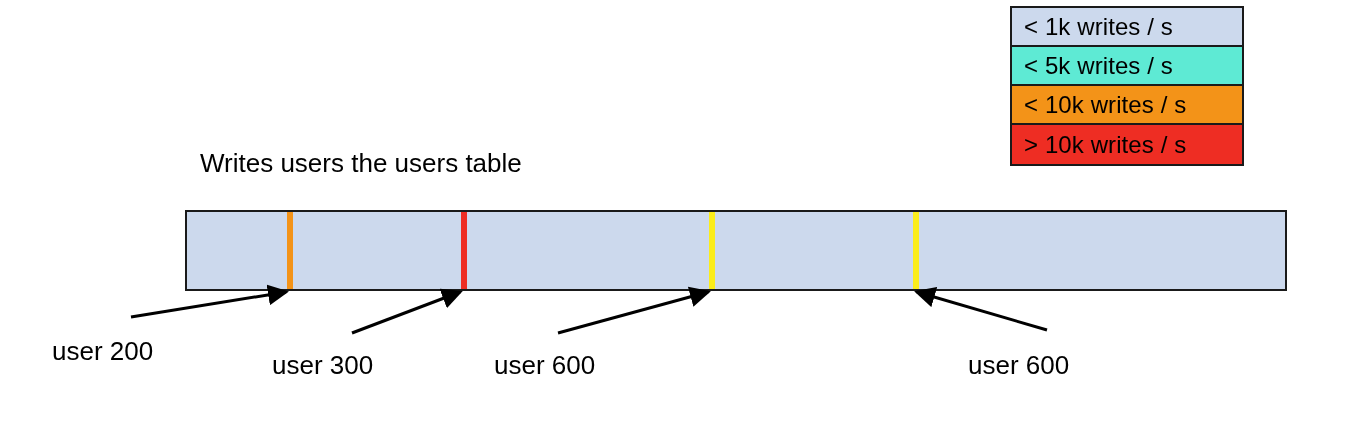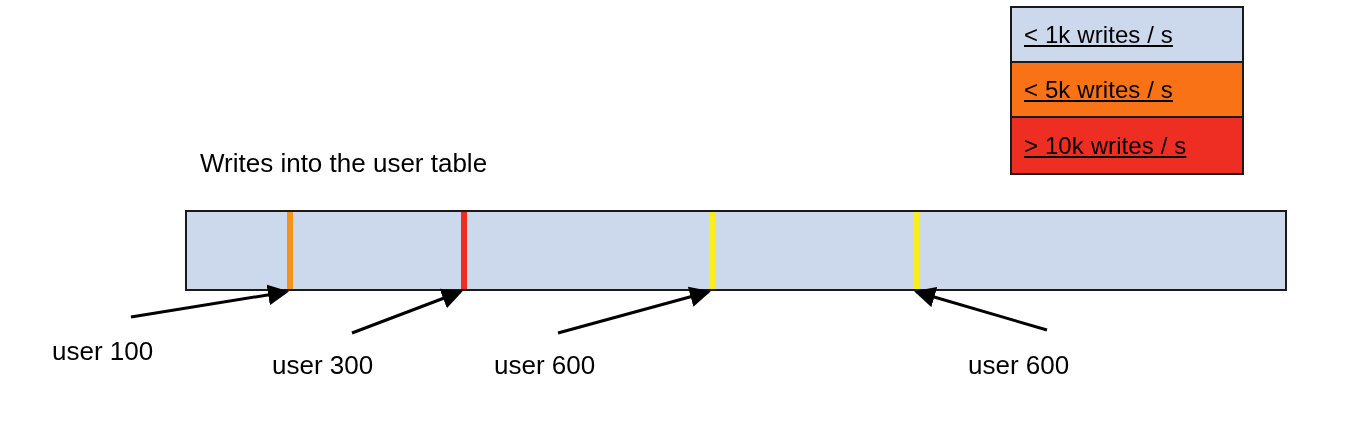--- a/index.html
+++ b/index.html
@@ -19,30 +19,29 @@
   
   #legend {
     position: absolute;
     left: 1010px;
     top: 6px;
     width: 234px;
     border: 2px solid #1a1a1a;
     box-sizing: border-box;
   }
   .legend-row {
-    height: 55px;
+    height: 39px;
     box-sizing: border-box;
     border-bottom: 2px solid #1a1a1a;
     display: flex;
     align-items: center;
     padding-left: 12px;
     font-size: 24px;
     line-height: 1;
     letter-spacing: 0.1px;
-    text-decoration: underline;
   }
   .legend-row:last-child { border-bottom: none; }
 
   
   #chart-title {
     position: absolute;
     left: 200px;
     top: 150px;
     font-size: 26px;
     line-height: 1;
@@ -84,45 +83,48 @@
     pointer-events: none;
   }
 </style>
 </head>
 <body>
 
 <div id="legend">
   <div class="legend-row" style="background:#ccd9ed">
     <span>&lt; 1k writes / s</span>
   </div>
-  <div class="legend-row" style="background:#f97316">
+  <div class="legend-row" style="background:#5eead4">
     <span>&lt; 5k writes / s</span>
+  </div>
+  <div class="legend-row" style="background:#f39318">
+    <span>&lt; 10k writes / s</span>
   </div>
   <div class="legend-row" style="background:#ee2d23">
     <span>&gt; 10k writes / s</span>
   </div>
 </div>
 
-<div id="chart-title">Writes into the user table</div>
+<div id="chart-title">Writes users the users table</div>
 
 <div id="bar" style="background:#ccd9ed">
   <div class="bar-stripe" style="left:100px;background:#f39318"></div>
   <div class="bar-stripe" style="left:274px;background:#ee2d23"></div>
   <div class="bar-stripe" style="left:522px;background:#fbed1a"></div>
   <div class="bar-stripe" style="left:726px;background:#fbed1a"></div>
 </div>
 
 <svg id="arrows" viewBox="0 0 1350 422">
   <defs>
     <marker id="ah" markerWidth="7" markerHeight="7" refX="6" refY="3.5" orient="auto" markerUnits="strokeWidth">
       <path d="M0,0 L7,3.5 L0,7 z" fill="#000000"></path>
     </marker>
   </defs>
   <line x1="131" y1="317" x2="286" y2="292" stroke="#000000" stroke-width="3" marker-end="url(#ah)"></line>
   <line x1="352" y1="333" x2="460" y2="292" stroke="#000000" stroke-width="3" marker-end="url(#ah)"></line>
   <line x1="558" y1="333" x2="708" y2="292" stroke="#000000" stroke-width="3" marker-end="url(#ah)"></line>
   <line x1="1047" y1="330" x2="917" y2="292" stroke="#000000" stroke-width="3" marker-end="url(#ah)"></line>
 </svg>
 
-<div class="callout-label" style="left:52px;top:338px">user 100</div>
+<div class="callout-label" style="left:52px;top:338px">user 200</div>
 <div class="callout-label" style="left:272px;top:352px">user 300</div>
 <div class="callout-label" style="left:494px;top:352px">user 600</div>
 <div class="callout-label" style="left:968px;top:352px">user 600</div>
 
 </body></html>

